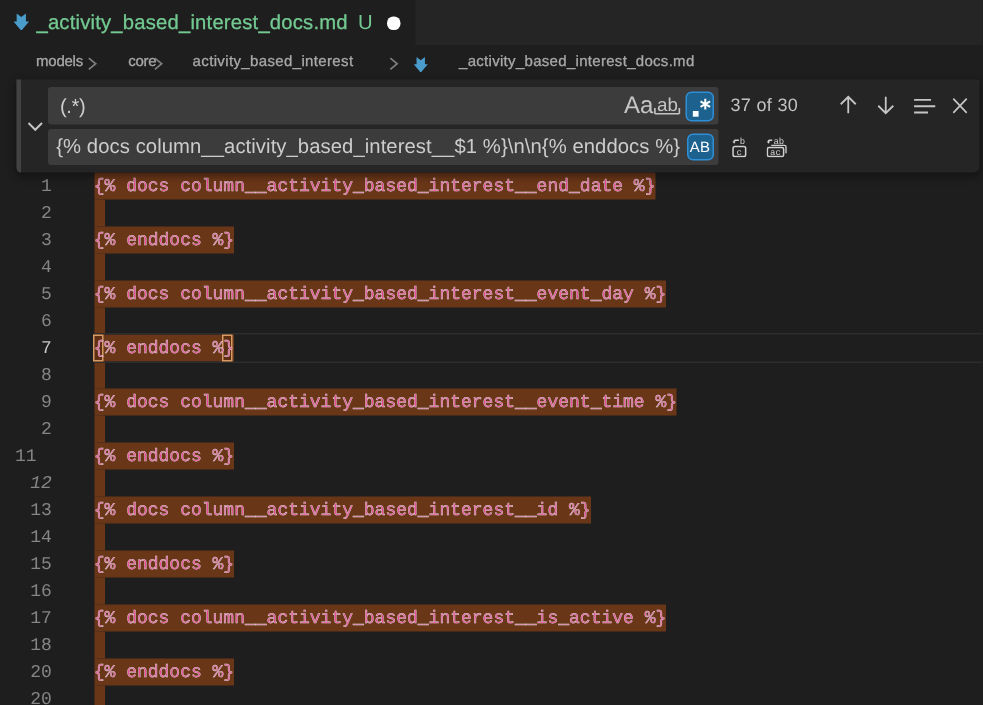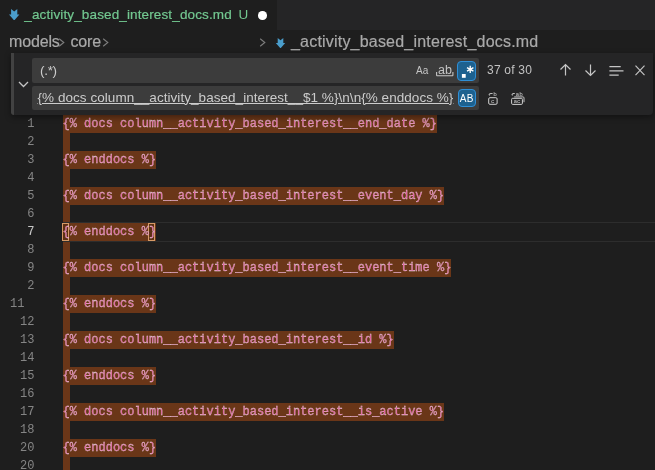--- a/index.html
+++ b/index.html
@@ -7,21 +7,21 @@
     font-family:"Liberation Sans", sans-serif; }
   .abs { position:absolute; }
   
   #tabbar { left:0; top:0; width:655px; height:30px; background:#252526; }
   #tab { left:0; top:0; width:277px; height:30px; background:#1e1e1e; }
   #tabtitle { left:24.3px; top:0; height:30px; line-height:30px; font-size:13.5px; letter-spacing:0.13px; color:#73c991; -webkit-text-stroke:0.2px #73c991; }
   #tabU { left:238.6px; top:0; height:30px; line-height:30px; font-size:13.5px; color:#73c991; }
   #tabdot { left:258.4px; top:11.1px; width:8.5px; height:8.5px; border-radius:50%; background:#ffffff; }
   
   #crumbs { left:0; top:30px; width:655px; height:23px; background:#1e1e1e; }
-  .crumb { position:absolute; top:0; height:23px; line-height:23px; font-size:16px; color:#a9a9a9; white-space:pre; -webkit-text-stroke:0.2px #a9a9a9; }
+  .crumb { position:absolute; top:0; height:23px; line-height:23px; font-size:10px; color:#a9a9a9; white-space:pre;margin-left:15px; -webkit-text-stroke:0.2px #a9a9a9; }
   
   #editor { left:0; top:53px; width:655px; height:417px; background:#1e1e1e;
     font-family:"Liberation Mono", monospace; font-size:12px; }
   .ln { position:absolute; left:0; width:34.5px; height:18px; line-height:18px;
     text-align:right; color:#858585; }
   .cl { position:absolute; left:62.5px; height:18px; line-height:18px; color:#ec4899; white-space:pre; z-index:2; -webkit-text-stroke:0.3px #d8d8d6; }
   .hl { position:absolute; left:62.5px; height:18px; background:#6a3618; z-index:0; }
   .bar { position:absolute; left:62.5px; width:7.4px; height:18px; background:#6a3618; }
   .bracket { position:absolute; height:18px; background:#5e2f13; border:1px solid #d69a66; z-index:1; }
   
@@ -52,20 +52,21 @@
 
 <div class="abs" id="crumbs">
   <span class="crumb" style="left:9px; letter-spacing:-0.15px;">models</span>
   <svg class="abs" style="left:57.5px; top:7.5px;" width="7" height="9" viewBox="0 0 7 9">
     <path d="M1.2 0.8 L5.8 4.5 L1.2 8.2" stroke="#7e7e7e" stroke-width="1.1" fill="none"></path>
   </svg>
   <span class="crumb" style="left:70.5px; letter-spacing:-0.2px;">core</span>
   <svg class="abs" style="left:102.3px; top:7.5px;" width="7" height="9" viewBox="0 0 7 9">
     <path d="M1.2 0.8 L5.8 4.5 L1.2 8.2" stroke="#7e7e7e" stroke-width="1.1" fill="none"></path>
   </svg>
+  <span class="crumb" style="left:113.4px; letter-spacing:0.24px;">activity_based_interest</span>
   <svg class="abs" style="left:259px; top:7.5px;" width="7" height="9" viewBox="0 0 7 9">
     <path d="M1.2 0.8 L5.8 4.5 L1.2 8.2" stroke="#7e7e7e" stroke-width="1.1" fill="none"></path>
   </svg>
   <svg class="abs" style="left:274.8px; top:8px;" width="11" height="10.4" viewBox="0 0 10.4 11.5">
     <path d="M2.1 0 L5.2 2.4 L8.3 0 L8.3 5.4 L10.4 5.4 L5.2 11.5 L0 5.4 L2.1 5.4 Z" fill="#4a9dcb"></path>
   </svg>
   <span class="crumb" style="left:291px; letter-spacing:0.2px;">_activity_based_interest_docs.md</span>
 </div>
 
 <div class="abs" id="editor">
@@ -90,21 +91,21 @@
 <div class="ln" style="top:187.5px;">8</div>
 <div class="bar" style="top:187.5px;"></div>
 <div class="ln" style="top:205.5px;">9</div>
 <div class="hl" style="top:205.5px; width:388.8px;"></div>
 <div class="cl" style="top:205.5px;">{% docs column__activity_based_interest__event_time %}</div>
 <div class="ln" style="top:223.5px;">2</div>
 <div class="bar" style="top:223.5px;"></div>
 <div class="ln" style="top:241.5px;text-align:center;">11</div>
 <div class="hl" style="top:241.5px; width:93.6px;"></div>
 <div class="cl" style="top:241.5px;">{% enddocs %}</div>
-<div class="ln" style="top:259.5px;">12</div>
+<div class="ln" style="top:259.5px;font-style:italic;">12</div>
 <div class="bar" style="top:259.5px;"></div>
 <div class="ln" style="top:277.5px;">13</div>
 <div class="hl" style="top:277.5px; width:331.2px;"></div>
 <div class="cl" style="top:277.5px;">{% docs column__activity_based_interest__id %}</div>
 <div class="ln" style="top:295.5px;">14</div>
 <div class="bar" style="top:295.5px;"></div>
 <div class="ln" style="top:313.5px;">15</div>
 <div class="hl" style="top:313.5px; width:93.6px;"></div>
 <div class="cl" style="top:313.5px;">{% enddocs %}</div>
 <div class="ln" style="top:331.5px;">16</div>
@@ -125,23 +126,23 @@
 <div class="bracket" style="left:148.1px; top:169.5px; width:7.3px;"></div>
 </div>
 
 <div class="abs" id="fw">
   <div class="abs" id="fwsash"></div>
 
   <svg class="abs" style="left:7px; top:28px;" width="11" height="7" viewBox="0 0 11 7">
     <path d="M1 1 L5.5 5.5 L10 1" stroke="#c5c5c5" stroke-width="1.3" fill="none"></path>
   </svg>
   <div class="finput" id="fi1"><span style="padding-left:8px;">(.*)</span></div>
-  <div class="finput" id="fi2"><span style="padding-left:5.5px; letter-spacing:0.05px;text-decoration:underline;">{% docs column__activity_based_interest__$1 %}\n\n{% enddocs %}</span></div>
+  <div class="finput" id="fi2"><span style="padding-left:5.5px; letter-spacing:0.05px;">{% docs column__activity_based_interest__$1 %}\n\n{% enddocs %}</span></div>
 
-  <div class="ticon" style="left:405px; top:4.5px; height:25px; line-height:25px; font-size:10px;">Aa</div>
+  <div class="ticon" style="left:405px; top:4.5px; height:25px; line-height:25px; font-size:16px;">Aa</div>
   <div class="ticon" style="left:427px; top:4.5px; height:25px; line-height:25px; font-size:12.5px;">ab</div>
   <svg class="abs" style="left:425px; top:18.6px;" width="17.5" height="5" viewBox="0 0 17.5 5">
     <path d="M0.6 0 V3.8 M16.9 0 V3.8 M0.6 3.8 H16.9" stroke="#c5c5c5" stroke-width="1.1" fill="none"></path>
   </svg>
   <div class="optbox" style="left:445.5px; top:7.5px; width:19px; height:20px;">
     <svg width="19" height="20" viewBox="0 0 19 20">
       <rect x="3.9" y="12" width="3.8" height="3.8" fill="#ffffff"></rect>
       <path d="M12.2 3.8 L12.2 11 M9 5.6 L15.4 9.2 M15.4 5.6 L9 9.2" stroke="#ffffff" stroke-width="1.35"></path>
     </svg>
   </div>

